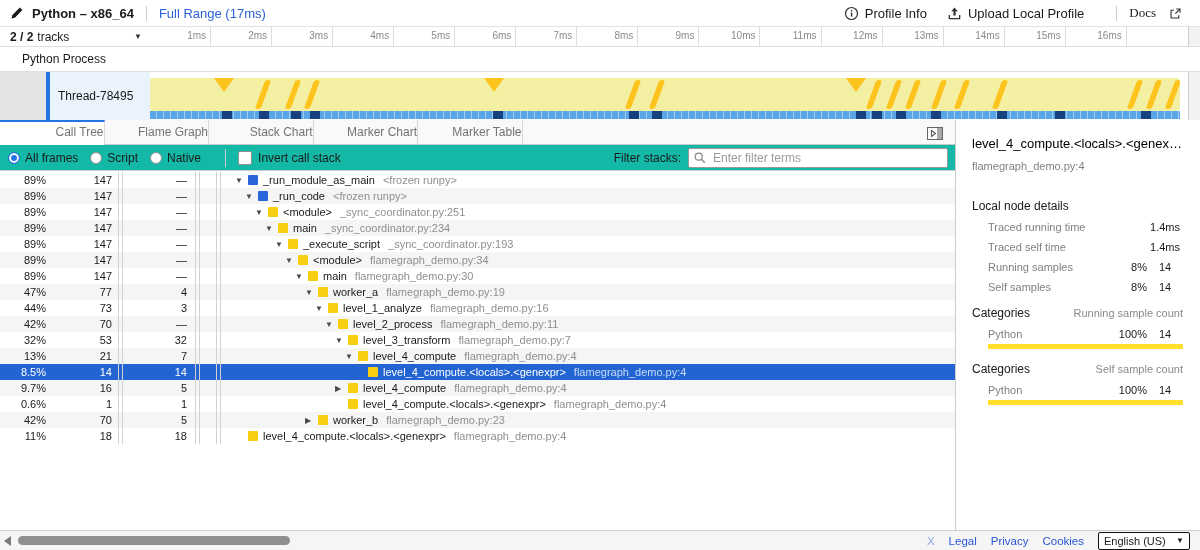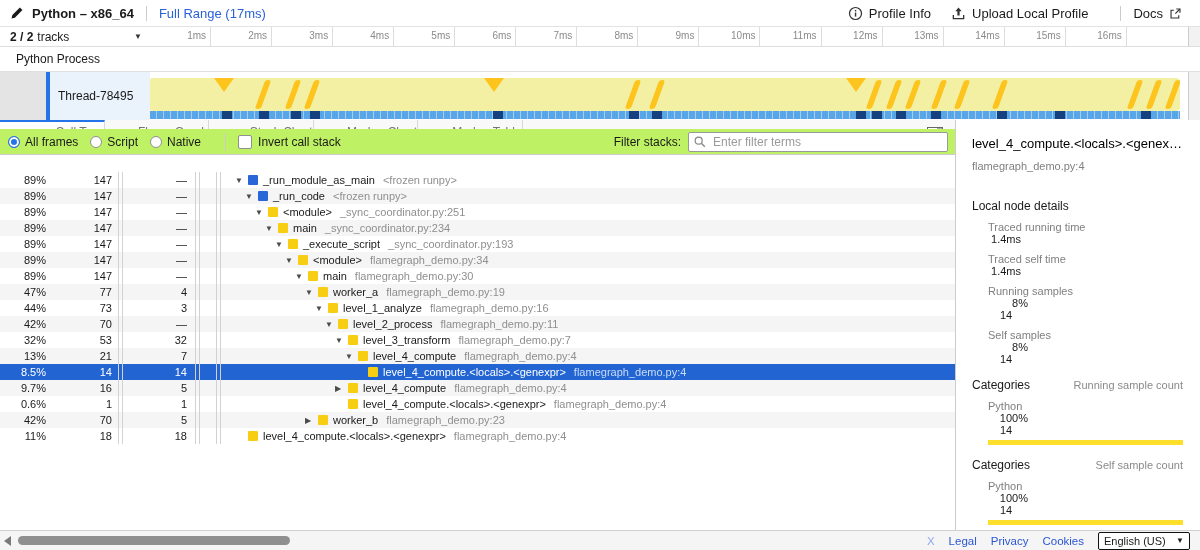--- a/index.html
+++ b/index.html
@@ -23,42 +23,42 @@
   .tracks-count{font-weight:bold;margin-right:4px;}
   .tracks-caret{margin-left:auto;font-size:8px;color:#333;}
   .ruler{flex:1;display:flex;}
   .tick{width:61.06px;box-sizing:border-box;border-right:1px solid #ddd;font-size:10px;color:#8a8a8a;
         text-align:right;padding-right:4px;line-height:18px;flex:none;}
   .ruler-filler{flex:1;}
   .v-rail{width:12px;background:#f2f2f2;border-left:1px solid #ccc;box-sizing:border-box;}
 
   
   .tracks-area{position:absolute;top:47px;left:0;right:0;height:73px;}
-  .process-row{height:24px;border-bottom:1px solid #e0e0e0;font-size:12px;display:flex;align-items:center;padding-left:16px;background:#fff;}
+  .process-row{height:24px;border-bottom:1px solid #e0e0e0;font-size:12px;display:flex;align-items:center;padding-left:22px;background:#fff;}
   .thread-row{height:48px;display:flex;}
   .gutter{width:46px;background:#e4e4e4;}
   .sel-bar{width:4px;background:#2474e8;}
   .thread-label{width:100px;box-sizing:border-box;background:#eaf2fc;font-size:12px;display:flex;align-items:center;padding-left:8px;cursor:pointer;}
   .track-graph{flex:1;position:relative;background:#fff;}
   .activity-band{position:absolute;left:0;right:8px;top:6px;height:33px;background:#f3efa3;border-radius:2px 4px 4px 2px;overflow:hidden;}
   .tri{position:absolute;top:0;width:0;height:0;border-left:10px solid transparent;border-right:10px solid transparent;border-top:14px solid #fcc41d;margin-left:-10px;}
   .slash{position:absolute;top:2px;width:6px;height:29px;background:#fcc41d;border-radius:3px;transform:skewX(-20deg);}
   .sample-strip{position:absolute;left:0;right:8px;bottom:1px;height:8px;
      background:repeating-linear-gradient(90deg,#58a6e8 0px,#58a6e8 6px,#a5cdf2 6px,#a5cdf2 7px);}
   .dseg{position:absolute;top:0;width:10px;height:100%;background:#16417e;}
 
   
   .tab-bar{position:absolute;top:120px;left:0;width:955px;height:25px;box-sizing:border-box;display:flex;
            background:#f9f9f9;border-bottom:1px solid #c8c8c8;}
   .tab{width:104.5px;box-sizing:border-box;text-align:right;font-size:12px;line-height:24px;border-right:1px solid #d8d8d8;cursor:pointer;color:#737373;}
   .tab.selected{background:#fff;border-top:2px solid #2474e8;line-height:21px;height:25px;margin-bottom:-1px;}
   .sidebar-toggle{position:absolute;right:12px;top:6px;cursor:pointer;}
 
   
-  .settings-row{position:absolute;top:129px;left:0;width:955px;height:26px;box-sizing:border-box;background:#bef264;
+  .settings-row{position:absolute;top:145px;left:0;width:955px;height:26px;box-sizing:border-box;background:#14b8a6;
                 border-bottom:1px solid #ccc;display:flex;align-items:center;font-size:12px;}
   .radio{display:flex;align-items:center;margin-right:12px;cursor:pointer;}
   .rdot{width:12px;height:12px;border-radius:50%;margin-right:5px;box-sizing:border-box;flex:none;}
   .rdot.on{background:#2474e8;box-shadow:inset 0 0 0 2px #fff;border:1px solid #2474e8;}
   .rdot.off{background:#fff;border:1px solid #909090;}
   .vdiv{width:1px;height:18px;background:#ccc;margin:0 12px;}
   .checkbox{width:12px;height:12px;border:1px solid #909090;border-radius:2px;background:#fff;margin-right:6px;flex:none;cursor:pointer;}
   .filter-group{margin-left:auto;display:flex;align-items:center;padding-right:7px;}
   .search-box{position:relative;width:260px;height:20px;margin-left:7px;}
   .search-box input{width:100%;height:100%;box-sizing:border-box;border:1px solid #999;border-radius:2px;
@@ -92,21 +92,21 @@
   .row.selected .c-pct,.row.selected .c-samples,.row.selected .c-self,
   .row.selected .fname,.row.selected .expander{color:#fff;}
   .row.selected .ffile{color:#c9dcf7;}
 
   
   .sidebar{position:absolute;left:955px;top:120px;right:0;bottom:20px;background:#fff;border-left:1px solid #ccc;box-sizing:border-box;font-size:11px;}
   .sb-inner{padding:16px 17px 0 16px;}
   .sb-title{font-size:13px;color:#000;white-space:nowrap;overflow:hidden;text-overflow:ellipsis;}
   .sb-file{margin-top:9px;color:#808080;}
   .sb-section{margin-top:27px;font-size:12px;}
-  .sb-row{display:flex;margin-top:8px;padding-left:16px;color:#808080;flex-direction:column;}
+  .sb-row{display:flex;margin-top:8px;padding-left:16px;color:#808080;}
   .sb-label{flex:1;}
   .sb-pct{width:40px;text-align:right;color:#1a1a1a;}
   .sb-val{width:36px;text-align:center;color:#1a1a1a;}
   .sb-cat-header{display:flex;margin-top:13px;align-items:baseline;}
   .cat-title{font-size:12px;flex:1;color:#1a1a1a;}
   .cat-count{color:#8a8a8a;font-size:11px;}
   .sb-bar{height:5px;background:#ffdf2b;margin:4px 0 0 16px;}
 
   
   .bottom-strip{position:absolute;left:0;right:0;bottom:0;height:20px;background:#f5f5f5;border-top:1px solid #d0d0d0;
@@ -143,21 +143,21 @@
     </span>
     <span class="hdr-item">
       <svg width="15" height="15" viewBox="0 0 16 16">
         <path d="M8 1.5 L11.4 5.6 H9.2 V10 H6.8 V5.6 H4.6 Z" fill="#333"></path>
         <path d="M2.5 9.5 V13.5 H13.5 V9.5" fill="none" stroke="#333" stroke-width="1.4"></path>
       </svg>
       <span>Upload Local Profile</span>
     </span>
     <span class="hdr-div"></span>
     <span class="hdr-item" style="margin-right:12px;">
-      <span style="margin-right:6px;">Docs</span>
+      <span style="margin-right:13px;font-family:Liberation Serif, serif;">Docs</span>
       <svg width="13" height="13" viewBox="0 0 16 16">
         <path d="M6 4 H2.5 V13.5 H12 V10" fill="none" stroke="#333" stroke-width="1.4"></path>
         <path d="M9 2.5 H13.5 V7" fill="none" stroke="#333" stroke-width="1.4"></path>
         <path d="M13.2 2.8 L7.8 8.2" stroke="#333" stroke-width="1.4"></path>
       </svg>
     </span>
   </span>
 </div>
 
 <div class="timeline-row">

